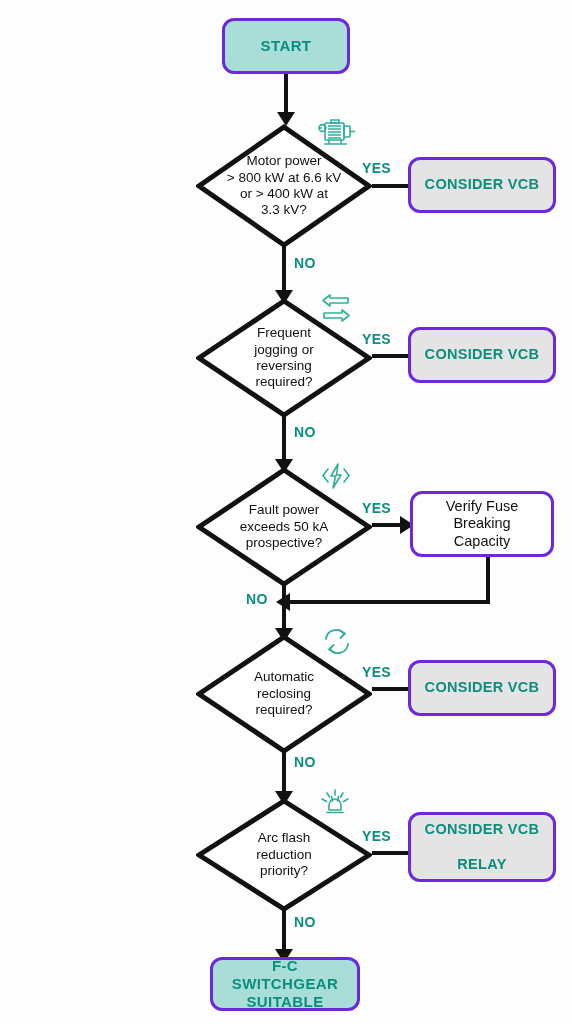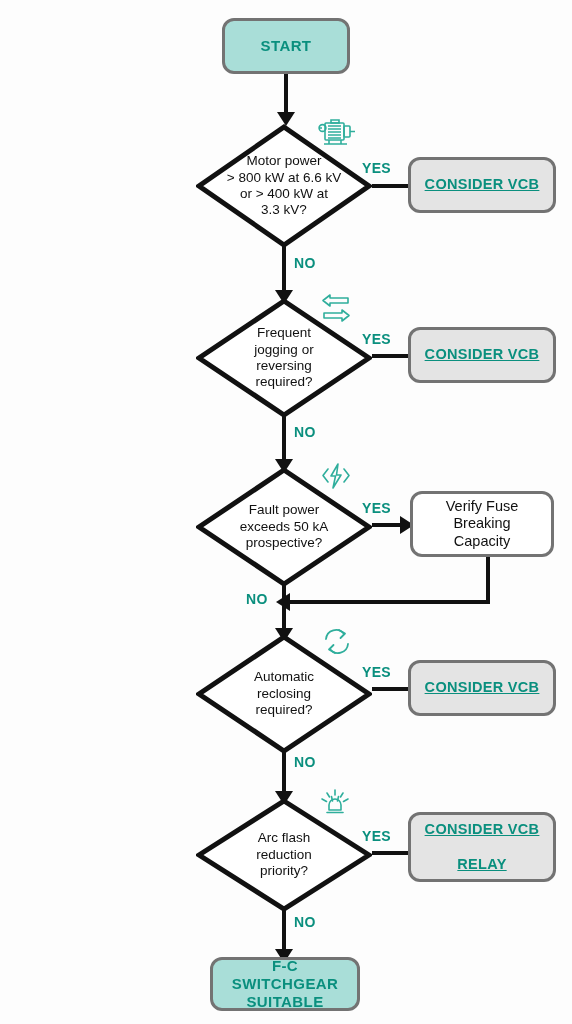--- a/index.html
+++ b/index.html
@@ -23,38 +23,37 @@
     position: absolute;
     box-sizing: border-box;
     display: flex;
     align-items: center;
     justify-content: center;
     text-align: center;
   }
 
   
   .box {
-    border: 3px solid #737373;
+    border: 3px solid #6d28d9;
     border-radius: 12px;
     line-height: 1.18;
   }
   .box.teal {
     background: #a9ded8;
     color: #0a8f7e;
     font-weight: bold;
     font-size: 15px;
     letter-spacing: 0.4px;
   }
   .box.grey {
     background: #e4e4e4;
     color: #0a8f7e;
     font-weight: bold;
     font-size: 14.5px;
     letter-spacing: 0.3px;
-    text-decoration: underline;
   }
   .box.white {
     background: #ffffff;
     color: #111111;
     font-weight: normal;
     font-size: 14.5px;
     text-align: center;
   }
   .box .inner { padding: 2px 8px; }
 

